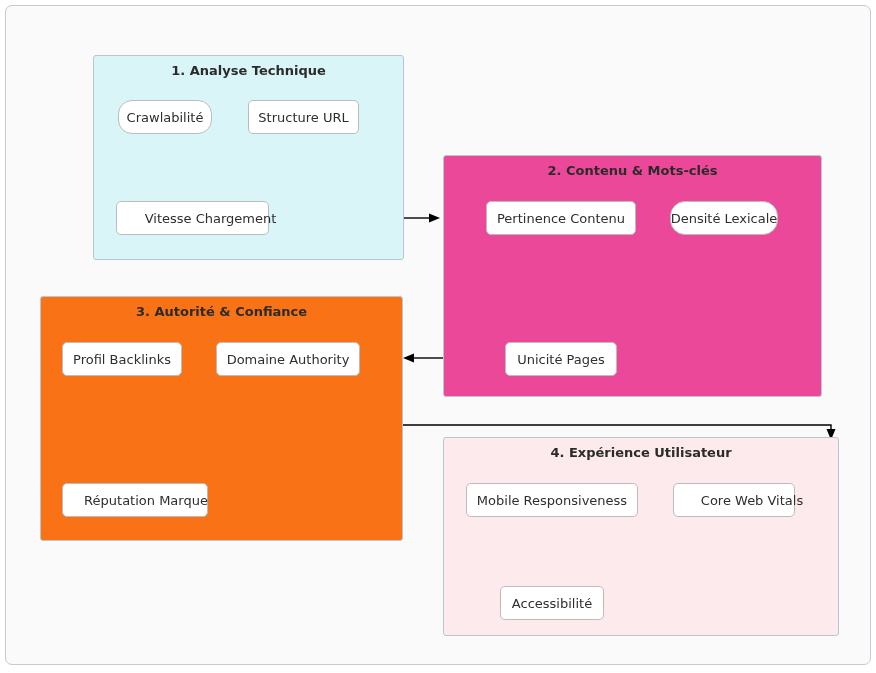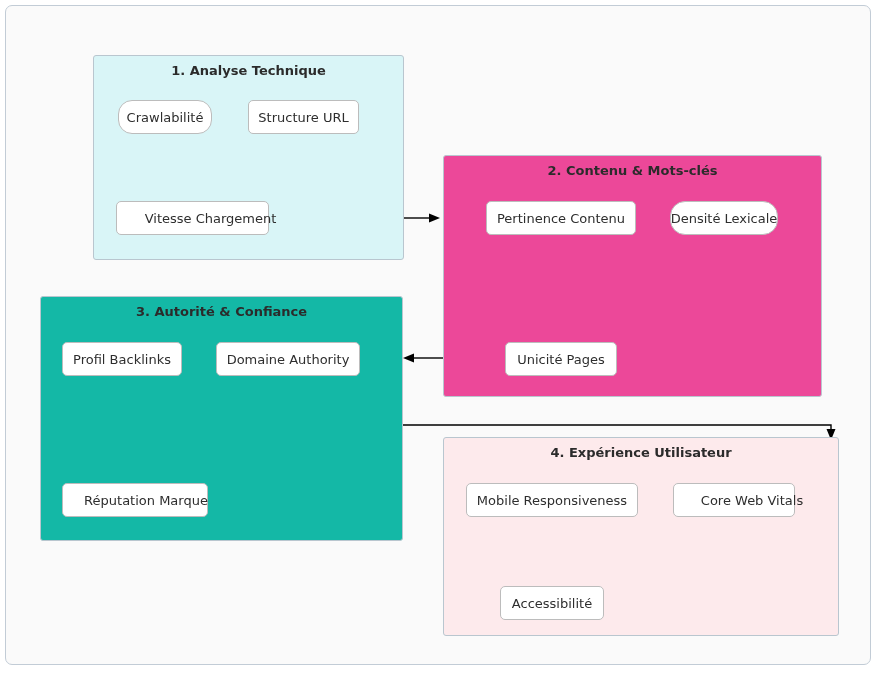--- a/index.html
+++ b/index.html
@@ -106,21 +106,21 @@
       </div>
       <div class="node" style="left: 118px; top: 100px; width: 94px; height: 34px; border-radius: 14px;">Crawlabilité</div>
       <div class="node" style="left: 248px; top: 100px; width: 111px; height: 34px;">Structure URL</div>
       <div class="node" style="left: 116px; top: 201px; width: 153px; height: 34px; padding-left: 36px;">Vitesse Chargement</div>
       <div class="cluster" style="left: 443px; top: 155px; width: 379px; height: 242px; background: #ec4899; border-color: rgb(185, 198, 207);">
         <div class="cluster-title">2. Contenu &amp; Mots-clés</div>
       </div>
       <div class="node" style="left: 486px; top: 201px; width: 150px; height: 34px;">Pertinence Contenu</div>
       <div class="node" style="left: 670px; top: 201px; width: 108px; height: 34px; border-radius: 15px;">Densité Lexicale</div>
       <div class="node" style="left: 505px; top: 342px; width: 112px; height: 34px;">Unicité Pages</div>
-      <div class="cluster" style="left: 40px; top: 296px; width: 363px; height: 245px; background: #14b8a6; border-color: rgb(185, 198, 207);">
+      <div class="cluster" style="left: 40px; top: 296px; width: 363px; height: 245px; background: #f97316; border-color: rgb(185, 198, 207);">
         <div class="cluster-title">3. Autorité &amp; Confiance</div>
       </div>
       <div class="node" style="left: 62px; top: 342px; width: 120px; height: 34px;">Profil Backlinks</div>
       <div class="node" style="left: 216px; top: 342px; width: 144px; height: 34px;">Domaine Authority</div>
       <div class="node" style="left: 62px; top: 483px; width: 146px; height: 34px; padding-left: 22px;">Réputation Marque</div>
       <div class="cluster" style="left: 443px; top: 437px; width: 396px; height: 199px; background: rgb(253, 234, 236); border-color: rgb(185, 198, 207);">
         <div class="cluster-title">4. Expérience Utilisateur</div>
       </div>
       <div class="node" style="left: 466px; top: 483px; width: 172px; height: 34px;">Mobile Responsiveness</div>
       <div class="node" style="left: 673px; top: 483px; width: 122px; height: 34px; padding-left: 36px;">Core Web Vitals</div>

